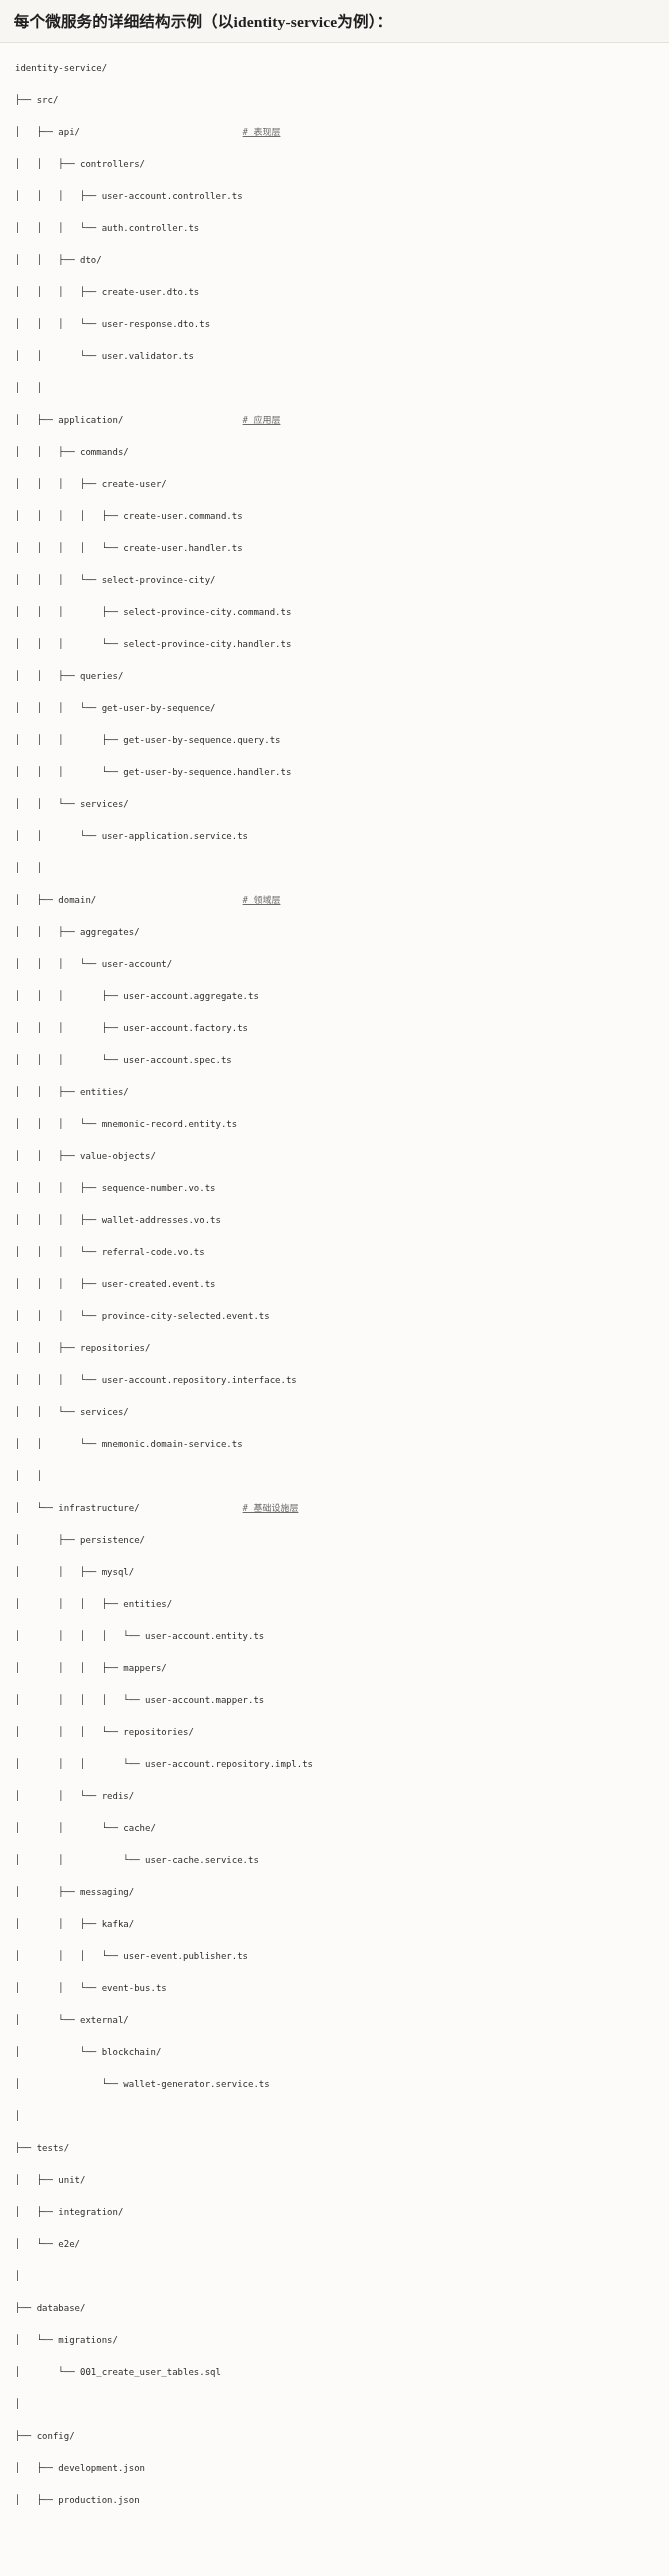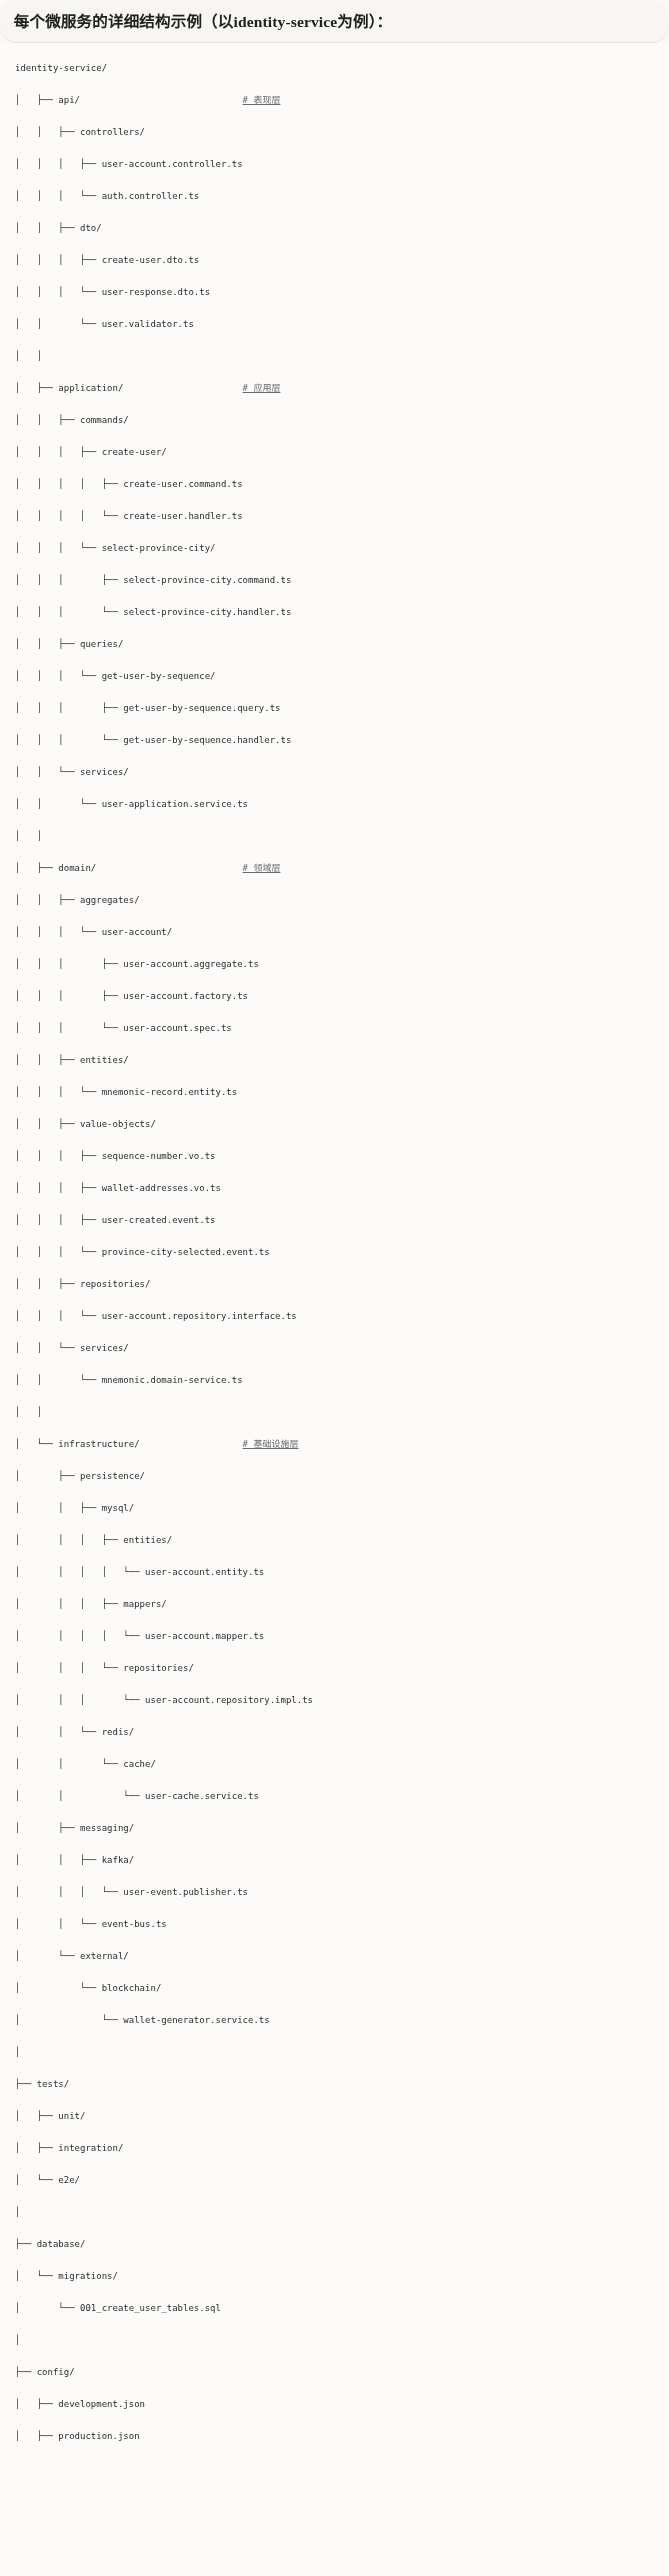--- a/index.html
+++ b/index.html
@@ -14,21 +14,20 @@
     color: #1f1f1f;
     -webkit-font-smoothing: antialiased;
   }
 
   
   .doc-header {
     background: #f7f6f2;
     padding: 11.3px 13.8px 10px 13.8px;
     border-bottom: 0.6px solid #e3e1dc;
     box-sizing: border-box;
-    border-radius: 17px;
   }
   .doc-header h1 {
     margin: 0;
     font-size: 15.6px;
     font-weight: 700;
     letter-spacing: 0.1px;
     line-height: 1.35;
     font-family: "Liberation Serif", "DejaVu Serif", serif;
   }
 
@@ -60,20 +59,21 @@
 </style>
 </head>
 <body>
 
 <header class="doc-header">
   <h1>每个微服务的详细结构示例（以identity-service为例）：</h1>
 </header>
 
 <section class="code-block">
   <pre class="tree" id="tree-root"><span class="row">identity-service/</span>
+<span class="row">├── src/</span>
 <span class="row">│   ├── api/                              <span class="comment"># 表现层</span></span>
 <span class="row">│   │   ├── controllers/</span>
 <span class="row">│   │   │   ├── user-account.controller.ts</span>
 <span class="row">│   │   │   └── auth.controller.ts</span>
 <span class="row">│   │   ├── dto/</span>
 <span class="row">│   │   │   ├── create-user.dto.ts</span>
 <span class="row">│   │   │   └── user-response.dto.ts</span>
 <span class="row">│   │       └── user.validator.ts</span>
 <span class="row">│   │</span>
 <span class="row">│   ├── application/                      <span class="comment"># 应用层</span></span>
@@ -95,20 +95,21 @@
 <span class="row">│   │   ├── aggregates/</span>
 <span class="row">│   │   │   └── user-account/</span>
 <span class="row">│   │   │       ├── user-account.aggregate.ts</span>
 <span class="row">│   │   │       ├── user-account.factory.ts</span>
 <span class="row">│   │   │       └── user-account.spec.ts</span>
 <span class="row">│   │   ├── entities/</span>
 <span class="row">│   │   │   └── mnemonic-record.entity.ts</span>
 <span class="row">│   │   ├── value-objects/</span>
 <span class="row">│   │   │   ├── sequence-number.vo.ts</span>
 <span class="row">│   │   │   ├── wallet-addresses.vo.ts</span>
+<span class="row">│   │   │   └── referral-code.vo.ts</span>
 <span class="row">│   │   │   ├── user-created.event.ts</span>
 <span class="row">│   │   │   └── province-city-selected.event.ts</span>
 <span class="row">│   │   ├── repositories/</span>
 <span class="row">│   │   │   └── user-account.repository.interface.ts</span>
 <span class="row">│   │   └── services/</span>
 <span class="row">│   │       └── mnemonic.domain-service.ts</span>
 <span class="row">│   │</span>
 <span class="row">│   └── infrastructure/                   <span class="comment"># 基础设施层</span></span>
 <span class="row">│       ├── persistence/</span>
 <span class="row">│       │   ├── mysql/</span>

